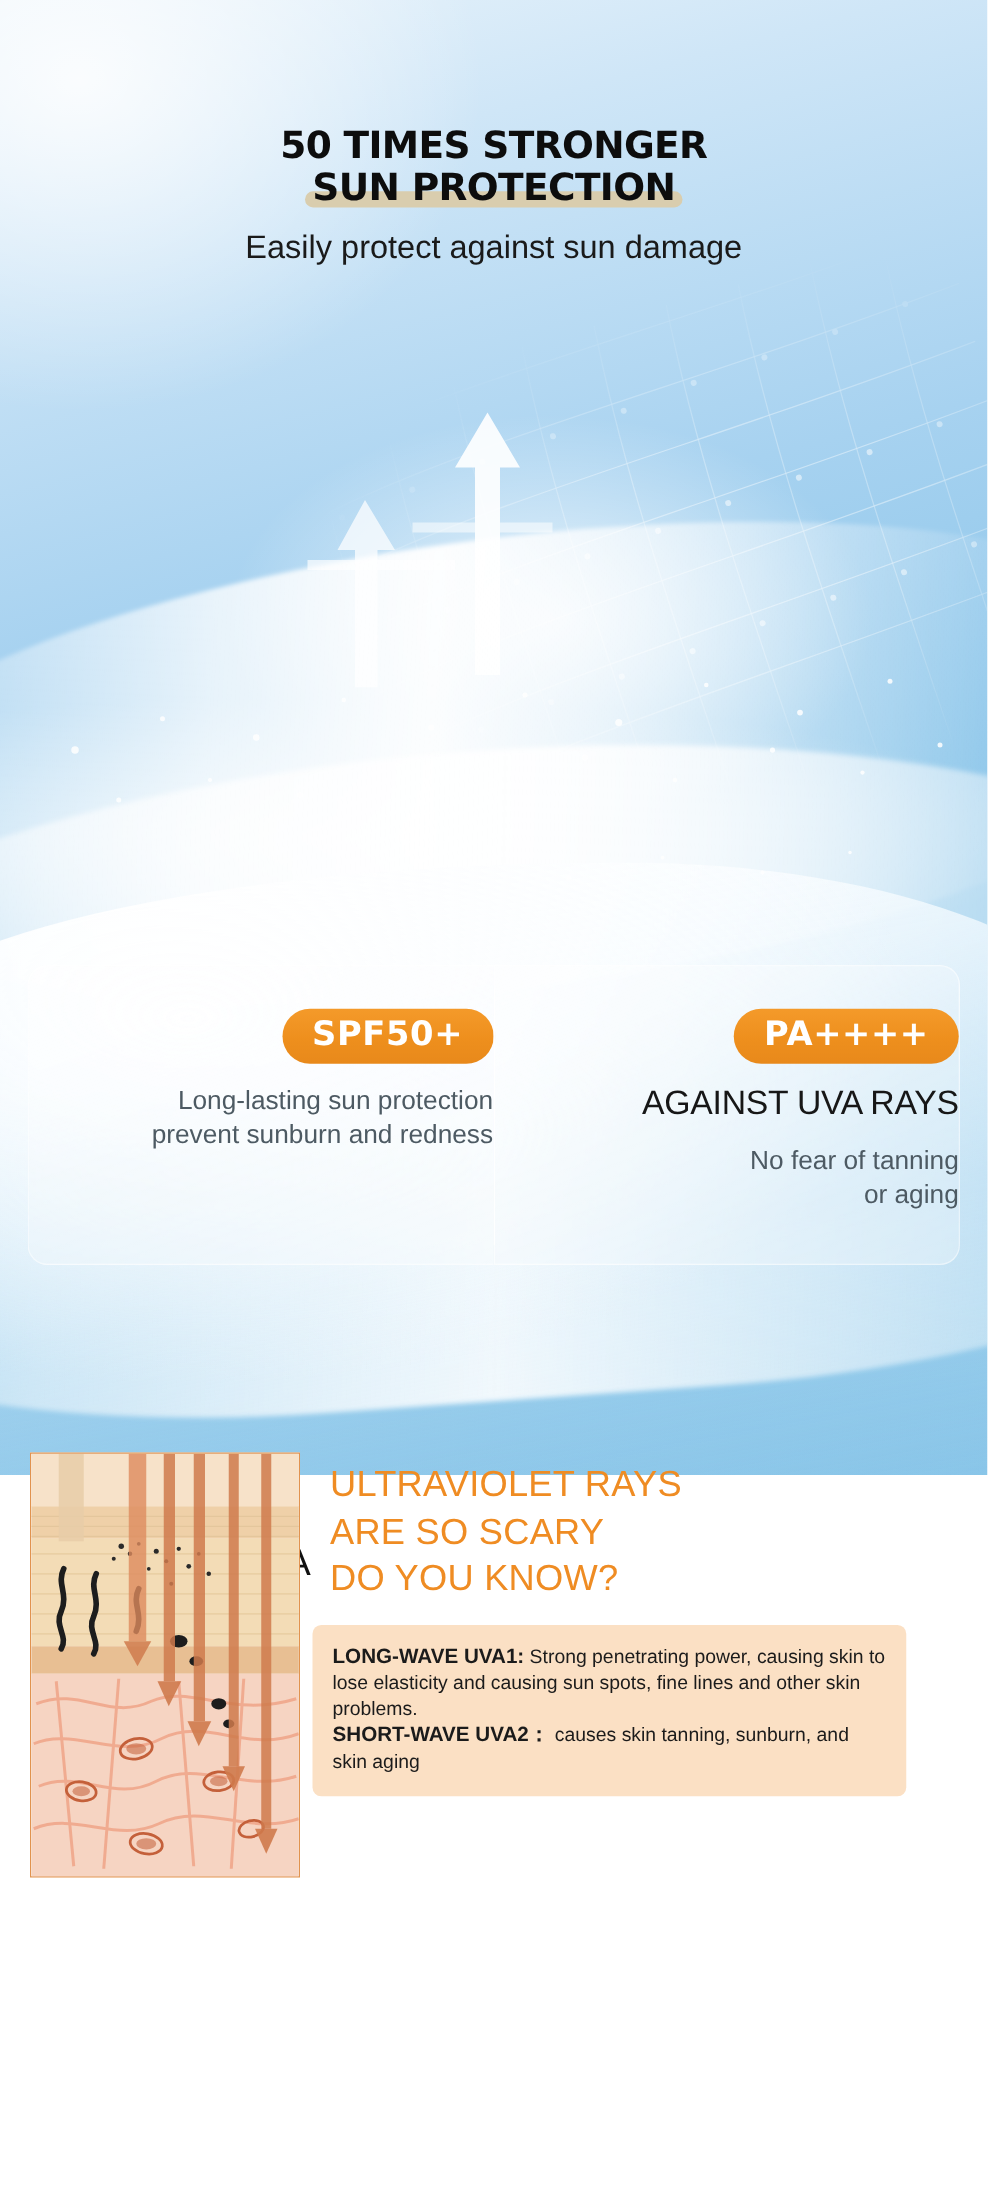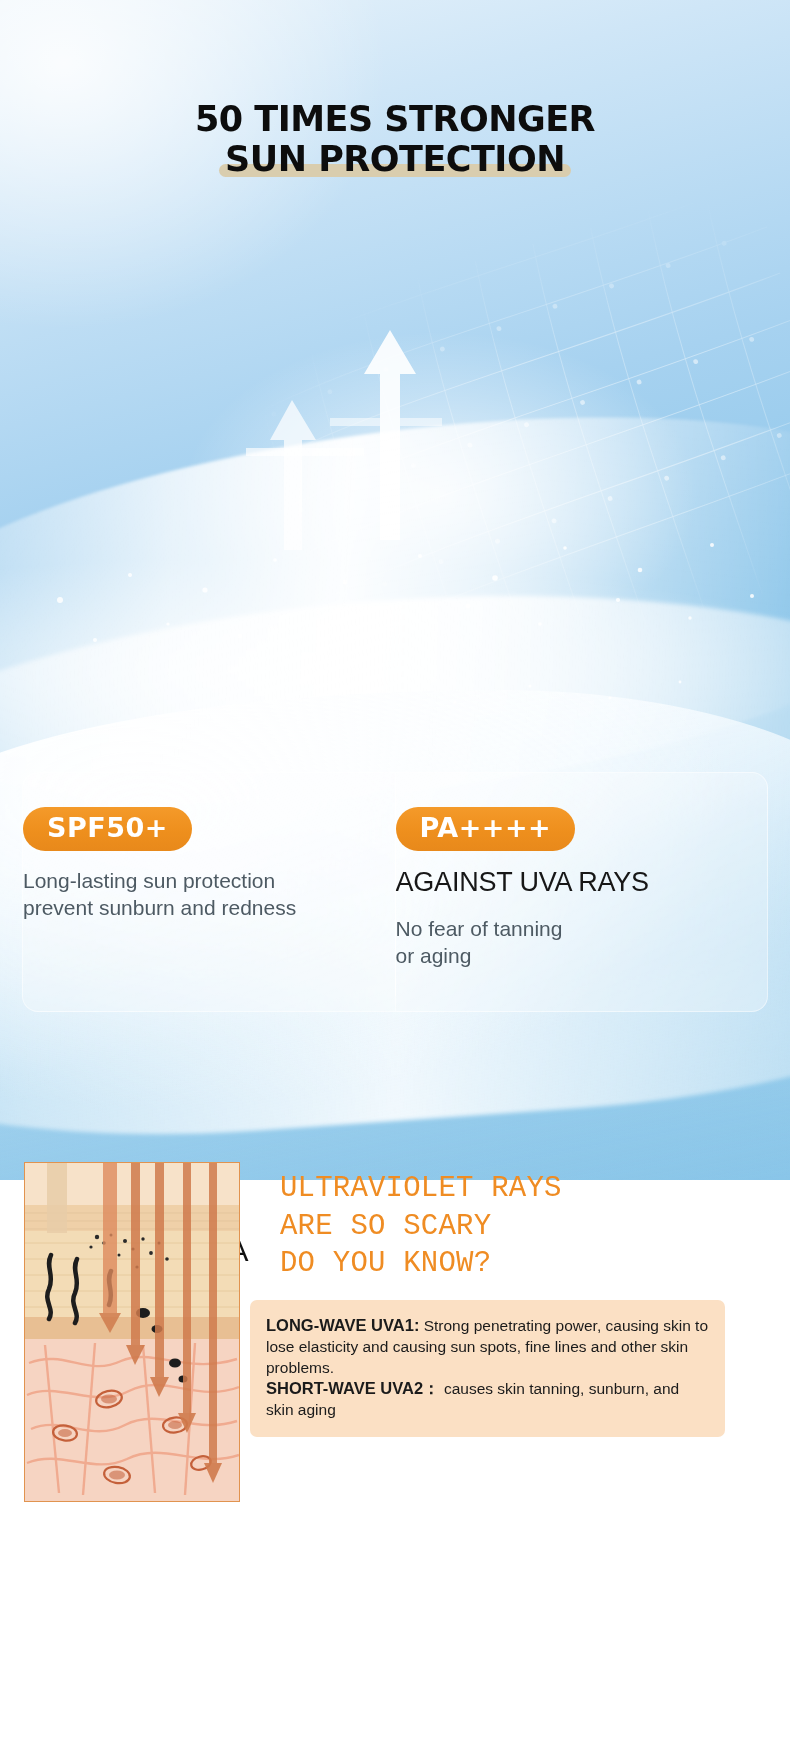--- a/index.html
+++ b/index.html
@@ -76,21 +76,21 @@
   
   .dots { position:absolute; inset:0; pointer-events:none; }
 
   
   .headline-wrap {
     position:absolute; left:0; top:100px; width:790px; text-align:center; z-index:6;
   }
   .headline {
     font-family:"DejaVu Sans", sans-serif;
     font-weight:bold;
-    font-size:35px;
+    font-size:30px;
     line-height:1.13;
     letter-spacing:-0.5px;
     color:#0d0d0d;
   }
   .headline .l2 { position:relative; display:inline-block; }
   .headline .l2 .hl-bar {
     position:absolute; left:-6px; right:-6px; bottom:2px; height:13px;
     background:#d9cdae; border-radius:7px; z-index:-1;
   }
   .subhead {
@@ -110,21 +110,21 @@
   .cards {
     position:absolute; left:22px; top:772px; width:746px; height:240px;
     display:flex; z-index:7;
   }
   .card {
     flex:1; position:relative;
     background:linear-gradient(160deg, rgba(255,255,255,.46) 0%, rgba(255,255,255,.22) 45%, rgba(255,255,255,.30) 100%);
     border:1px solid rgba(255,255,255,.48);
     border-radius:16px;
     padding-top:34px;
-    text-align:left;
+    text-align:right;
     backdrop-filter:blur(1px);
   }
   .card.left { border-top-right-radius:0; border-bottom-right-radius:0; border-right:none; }
   .card.right { border-top-left-radius:0; border-bottom-left-radius:0; }
   .card-divider {
     position:absolute; left:50%; top:18px; width:1px; height:206px;
     background:rgba(255,255,255,.75); z-index:9;
   }
   .badge {
     display:inline-block;
@@ -175,23 +175,23 @@
   
   .skin-diagram {
     position:absolute; left:24px; top:1162px; width:216px; height:340px;
     border:1px solid #e1934f;
     overflow:hidden; background:#fff;
   }
   .skin-diagram svg { display:block; }
 
   
   .scary-head {
-    position:absolute; left:280px; top:1170px;
+    position:absolute; left:264px; top:1170px;
     font-size:29px; line-height:1.30; color:#ef8c23;
-    font-weight:400; letter-spacing:.2px;font-family:Liberation Mono, monospace;
+    font-weight:400; letter-spacing:.2px;
   }
   .info-box {
     position:absolute; left:250px; top:1300px; width:475px;
     background:#fbe0c4; border-radius:7px;
     padding:15px 16px 16px 16px;
   }
   .info-p { font-size:15.5px; line-height:1.33; color:#1b1b1b; }
   .info-p strong { font-weight:bold; font-size:16.5px; }
   .info-p.second { }
 </style>
@@ -307,20 +307,21 @@
   </div>
 
   <div class="headline-wrap">
     <div class="headline">
       <div>50 TIMES STRONGER</div>
       <div class="l2">
         <span class="hl-bar"></span>
         <span>SUN PROTECTION</span>
       </div>
     </div>
+    <div class="subhead">Easily protect against sun damage</div>
   </div>
 
 
   <div class="cards">
     <div class="card left">
       <div class="badge">SPF50+</div>
       <div class="card-body">
         <div>Long-lasting sun protection</div>
         <div>prevent sunburn and redness</div>
       </div>

